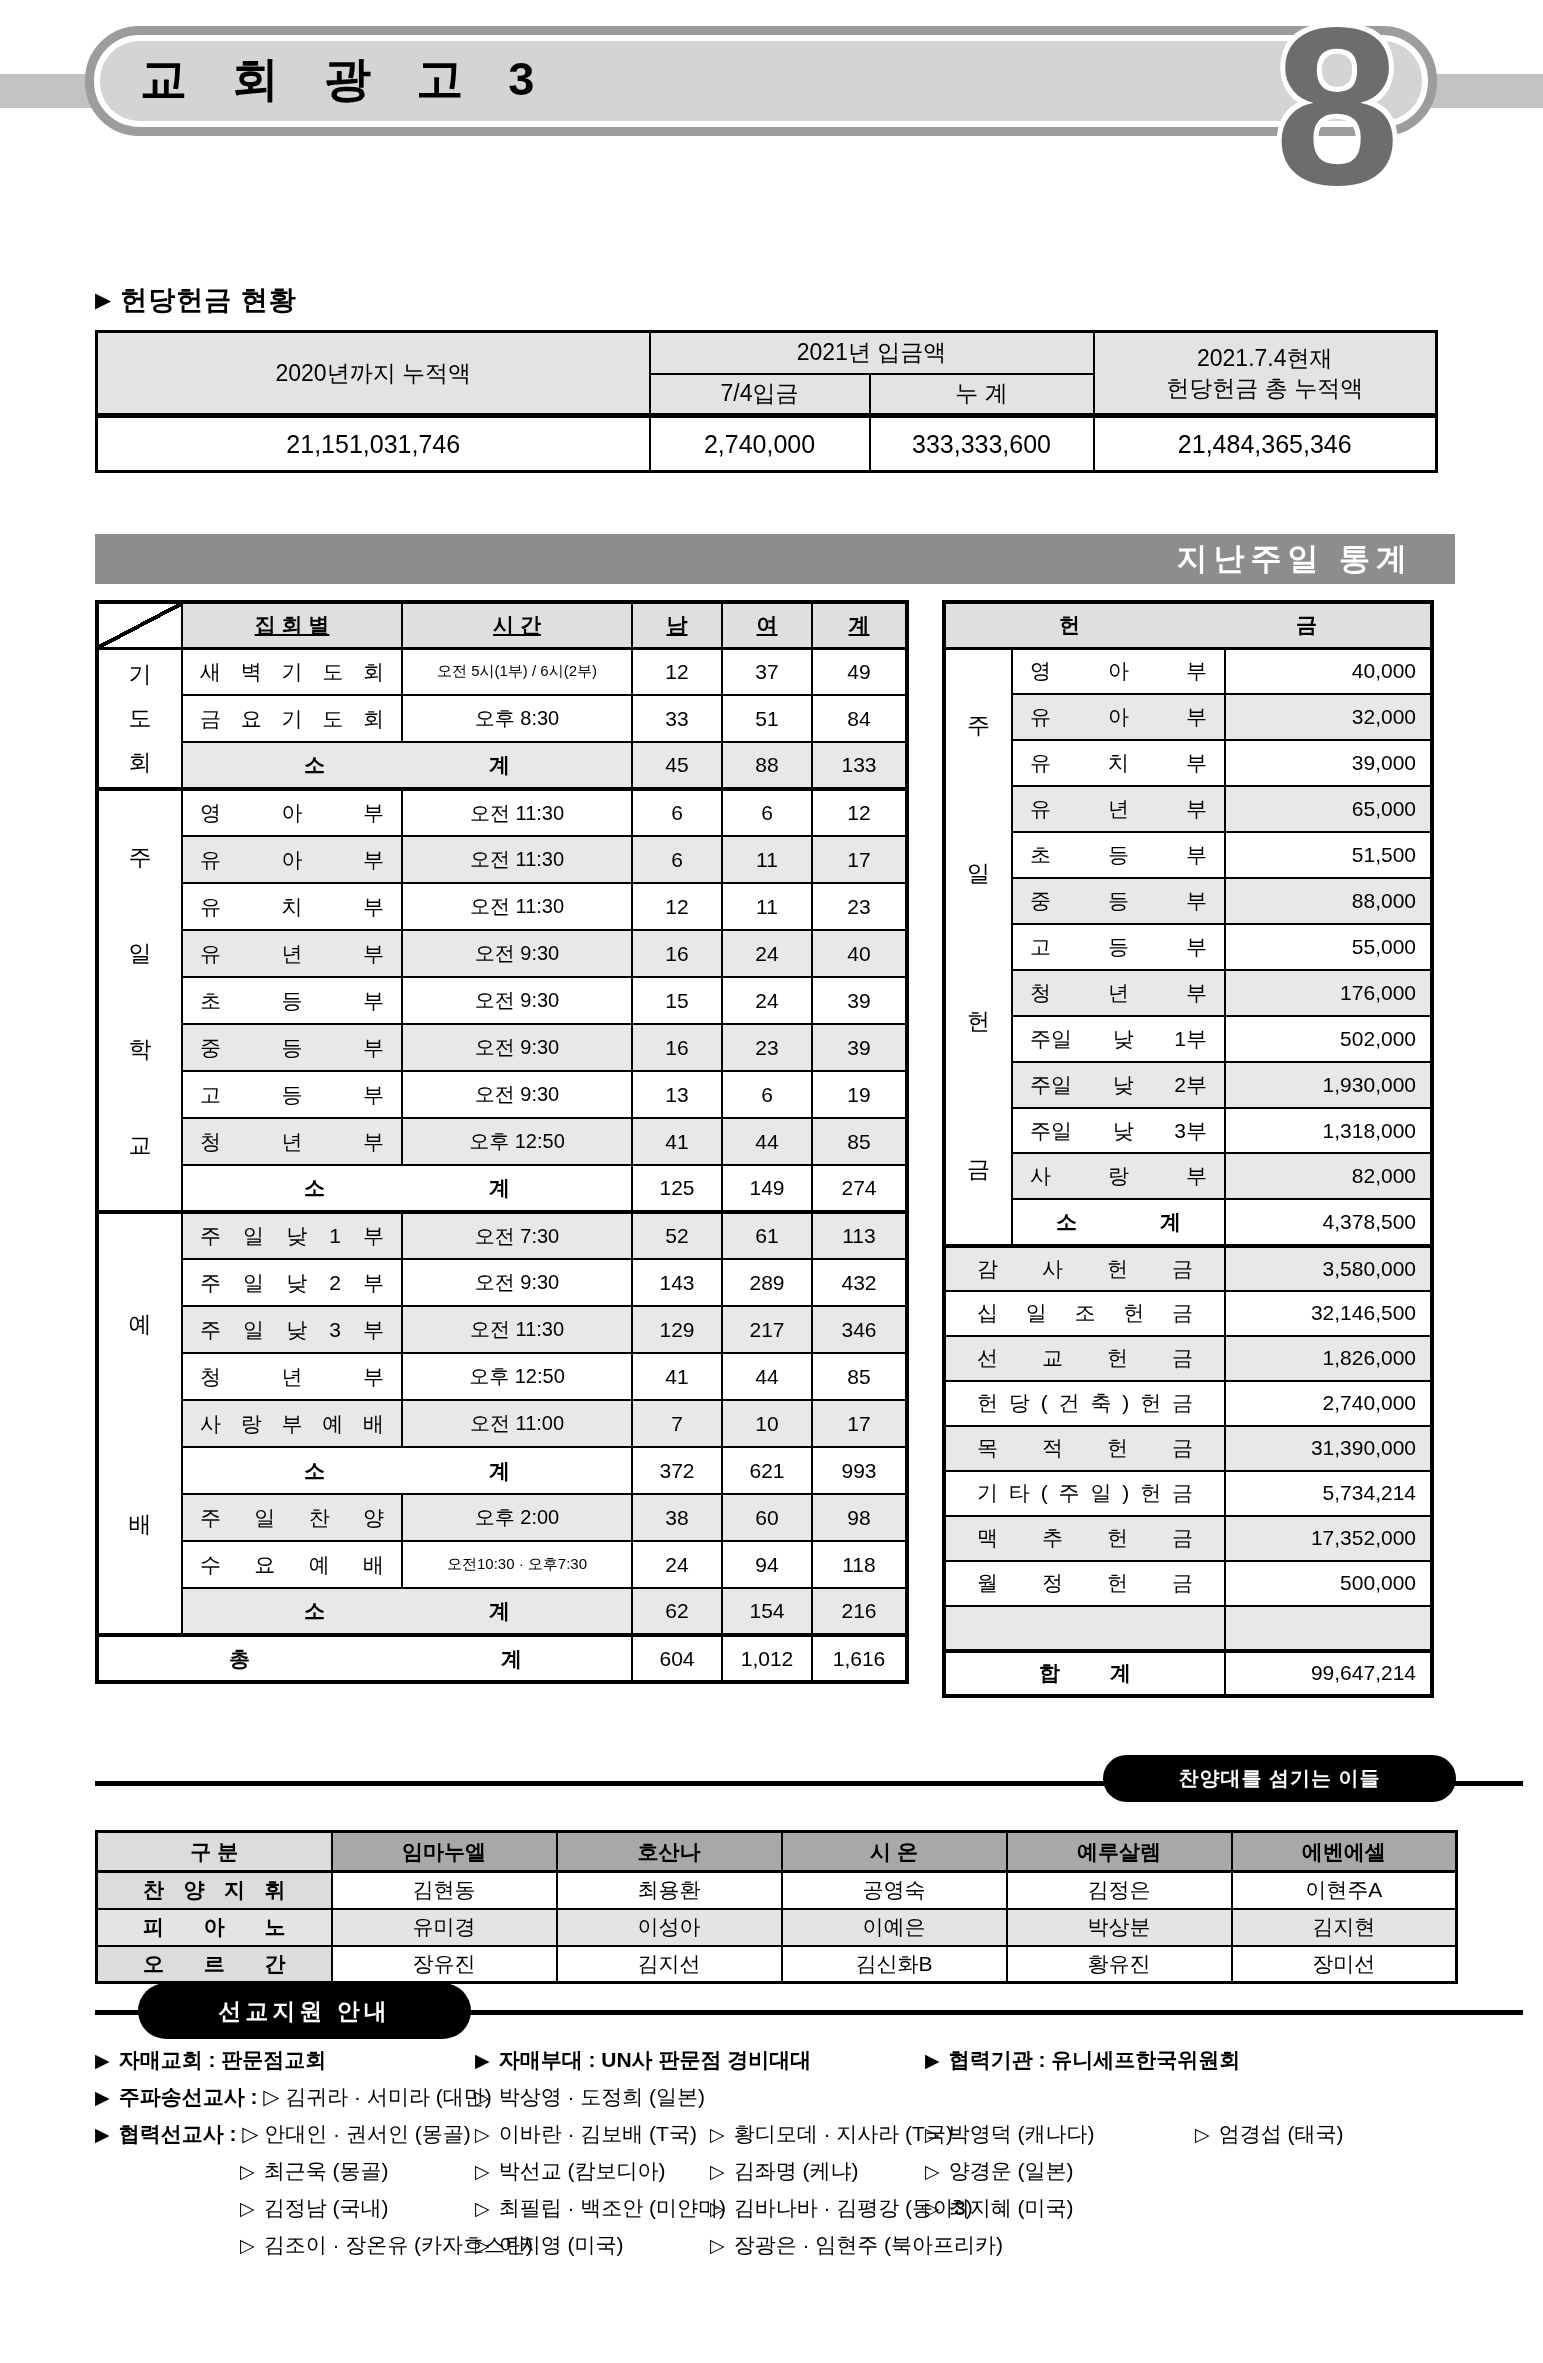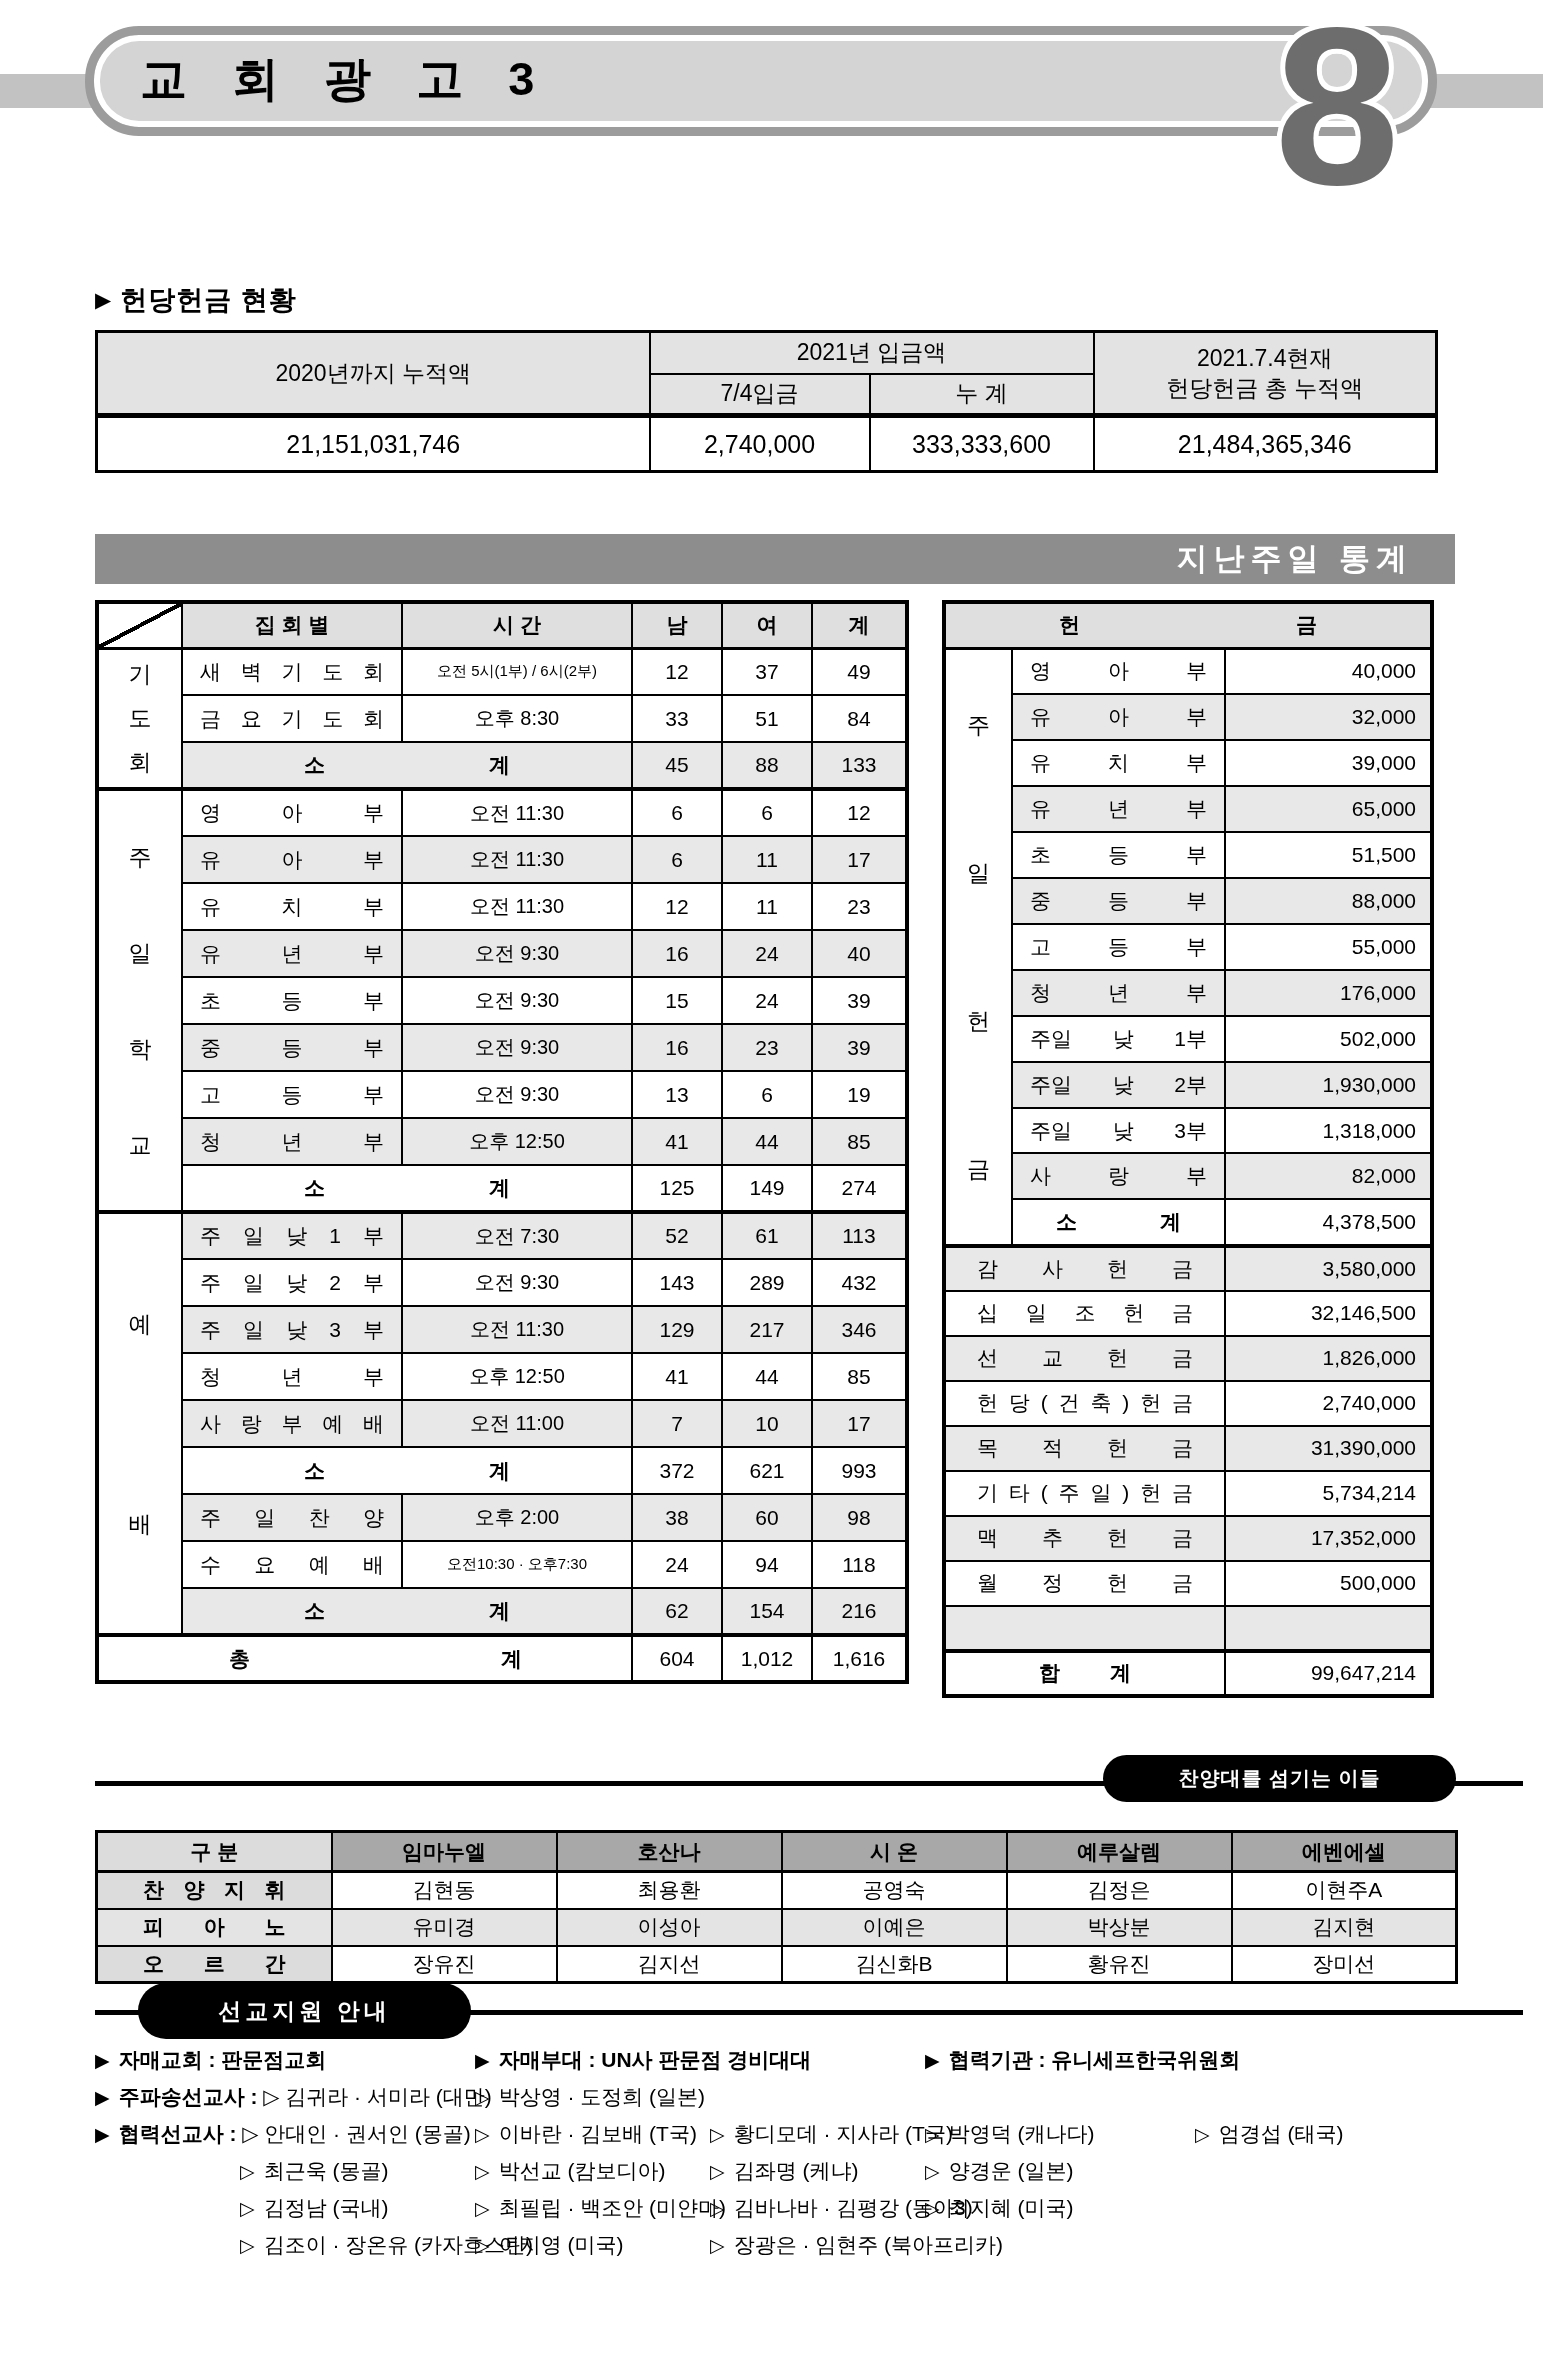--- a/index.html
+++ b/index.html
@@ -27,21 +27,21 @@
   .ttable{position:absolute;left:95px;top:330px;width:1340px;border:3px solid #000;font-size:23px;}
   .ttable tr.h1 td,.ttable tr.h2 td{background:#e3e3e3;text-align:center;height:42px;}
   .ttable tr.dvals td{height:56px;text-align:center;font-size:25px;border-top:5px solid #000;}
   .ttable .cur div{line-height:30px;}
   
   .stats-bar{position:absolute;left:95px;top:534px;width:1360px;height:50px;background:#8d8d8d;
           color:#fff;font-size:31px;font-weight:bold;letter-spacing:6px;
           display:flex;align-items:center;justify-content:flex-end;padding-right:42px;box-sizing:border-box;}
   
   .att{position:absolute;left:95px;top:600px;width:810px;border:4px solid #000;font-size:21px;}
-  .att th{background:#dfdfdf;height:46px;text-align:center;font-weight:bold;}
+  .att th{background:#dfdfdf;height:46px;text-align:center;font-weight:bold;text-decoration:underline;}
   .att td{height:47px;text-align:center;}
   .att .diag{background:linear-gradient(to bottom right,#fff calc(50% - 2px),#000 calc(50% - 2px),#000 calc(50% + 2px),#fff calc(50% + 2px));}
   tr.shade td{background:#e8e8e8;}
   .lbl{padding:0 16px;}
   .sub-att{padding:0 120px;font-weight:bold;}
   .tot-att{padding:0 108px;font-weight:bold;margin-left:21px;}
   .time{font-size:20px;}
   .time.small{font-size:15px;}
   .vcell{background:#fff !important;}
   .vtext{white-space:pre-line;text-align:center;font-size:23px;}

